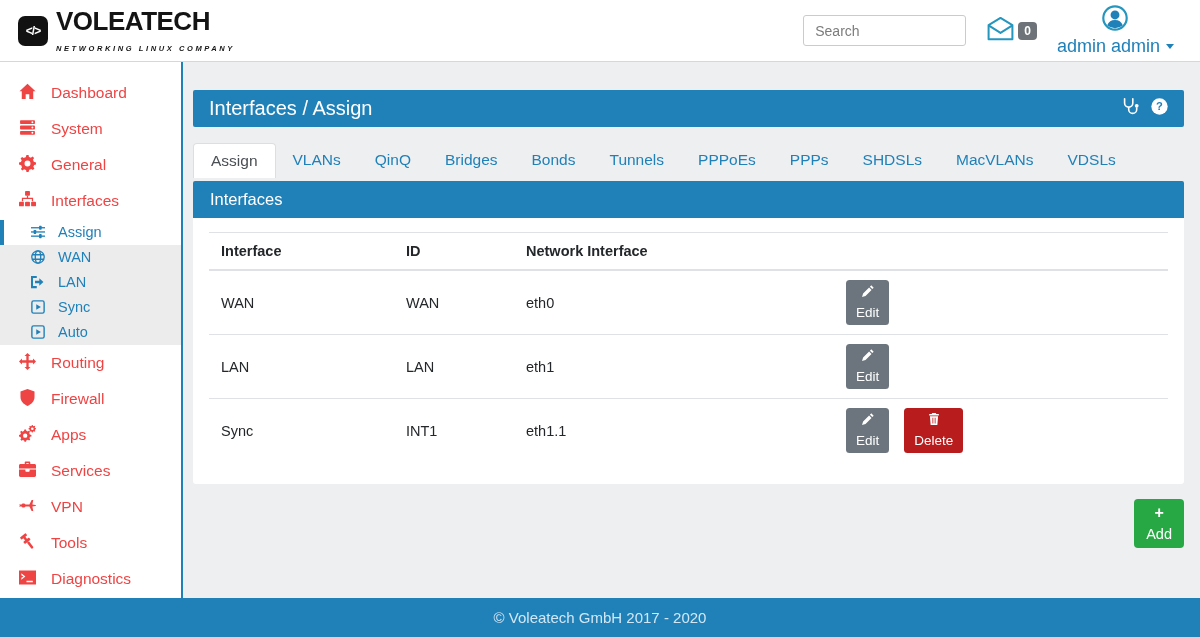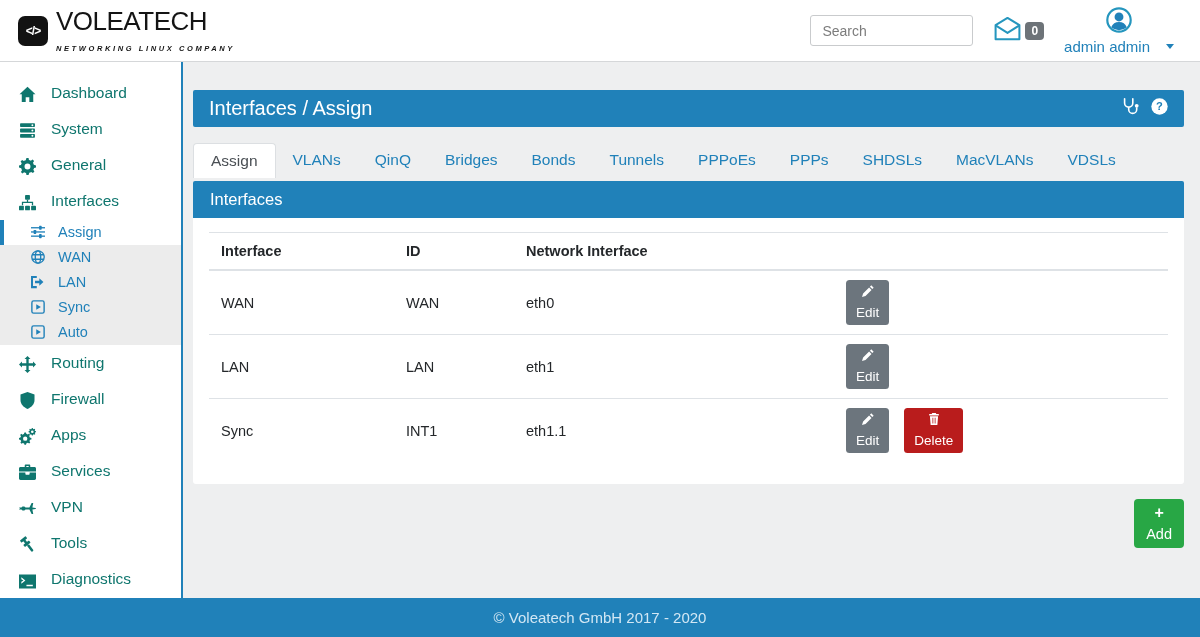--- a/index.html
+++ b/index.html
@@ -12,45 +12,45 @@
     position: absolute; top: 0; left: 0; right: 0; height: 62px;
     background: #fff; border-bottom: 1px solid #d5d7d9;
     display: flex; align-items: center; padding: 0 18px; z-index: 6;
   }
   .brand { display: flex; align-items: center; gap: 8px; }
   .brand-icon {
     width: 30px; height: 30px; background: #121212; border-radius: 7px;
     color: #fff; font-weight: bold; font-size: 12px; letter-spacing: -1px;
     display: flex; align-items: center; justify-content: center;
   }
-  .brand-name { font-size: 26px; font-weight: normal; color: #141414; letter-spacing: -0.5px; line-height: 1; }
+  .brand-name { font-size: 26px; font-weight: bold; color: #141414; letter-spacing: -0.5px; line-height: 1; }
   .brand-tagline { font-size: 7.5px; font-weight: bold; color: #141414; letter-spacing: 2.6px; margin-top: 10px; font-style: italic; }
   .topbar-right { margin-left: auto; display: flex; align-items: center; gap: 20px; }
   .search-input {
     width: 163px; height: 31px; border: 1px solid #c9cbcd; border-radius: 3px;
     padding: 0 11px; font-size: 14px; color: #444; outline: none;
     font-family: "Liberation Sans", sans-serif;
   }
   .search-input::placeholder { color: #7c7c7c; }
   .mail-wrap { display: flex; align-items: center; cursor: pointer; }
   .mail-badge {
     background: #6d7378; color: #fff; font-size: 12px; font-weight: bold;
     border-radius: 4px; padding: 2px 6px; margin-left: 3px;
   }
   .user-wrap { display: flex; flex-direction: column; align-items: center; cursor: pointer; margin-right: 8px; }
-  .user-name { display: flex; align-items: center; gap: 16px; color: #2081b9; font-size: 15px; margin-top: 1px; text-align: center; }
+  .user-name { display: flex; align-items: center; gap: 6px; color: #2081b9; font-size: 18px; margin-top: 1px; text-align: center; }
   .caret-down { width: 0; height: 0; border-left: 4.5px solid transparent; border-right: 4.5px solid transparent; border-top: 5px solid #2081b9; }
   
   .sidebar {
     position: absolute; top: 62px; left: 0; bottom: 0; width: 183px;
     background: #fff; border-right: 2px solid #2081b9; padding-top: 13px; z-index: 1;
   }
   .nav-item {
-    display: flex; align-items: flex-end; gap: 14px; padding: 8px 18px;
-    color: #0f766e; font-size: 15.5px; cursor: pointer; line-height: 1.3;
+    display: flex; align-items: flex-start; gap: 14px; padding: 8px 18px;
+    color: #ef4444; font-size: 15.5px; cursor: pointer; line-height: 1.3;
   }
   .nav-item .icon { width: 19px; display: flex; justify-content: center; }
   .nav-item .icon svg { width: 17px; height: 17px; }
   .sub-item {
     display: flex; align-items: center; gap: 12px; padding: 4.5px 14px 4.5px 30px;
     color: #2081b9; font-size: 14.5px; cursor: pointer; background: #ececec;
   }
   .sub-item .icon { width: 16px; display: flex; justify-content: center; }
   .sub-item .icon svg { width: 14px; height: 14px; }
   .sub-item.active { background: #fff; border-left: 4px solid #2081b9; padding-left: 26px; }

